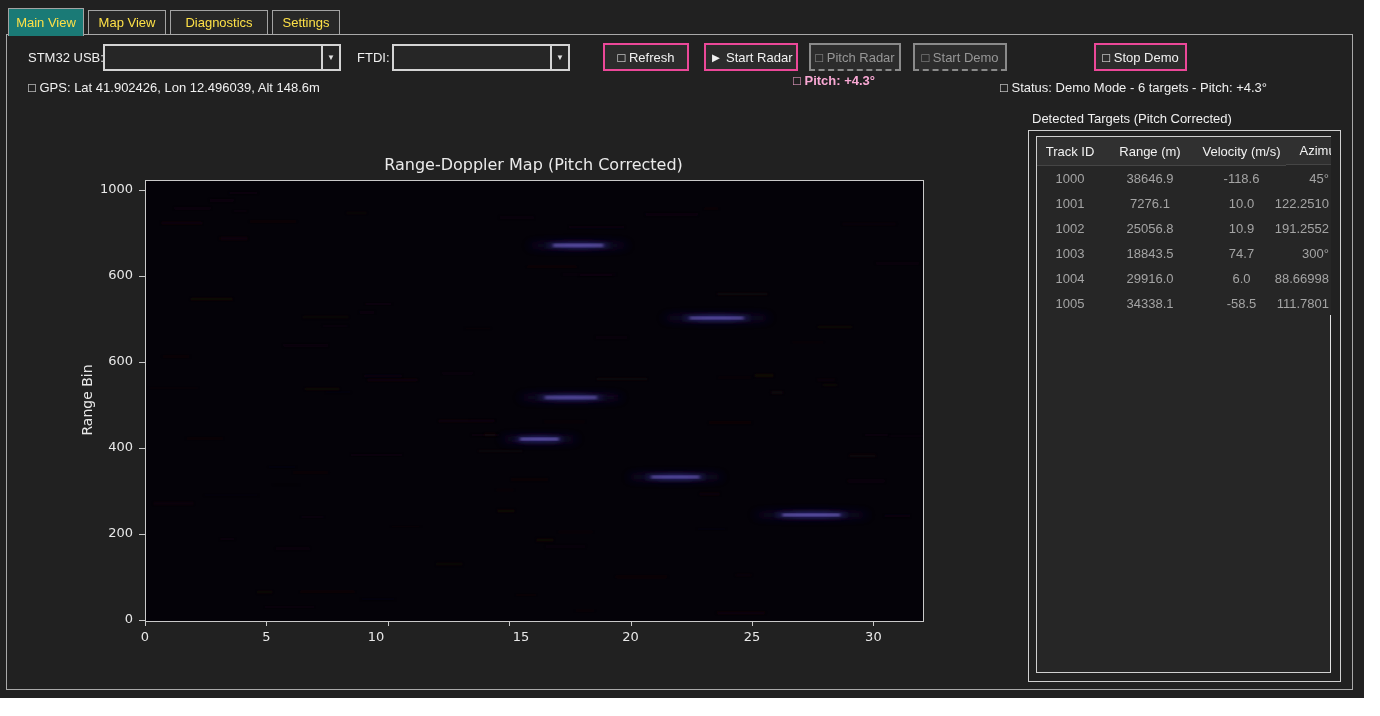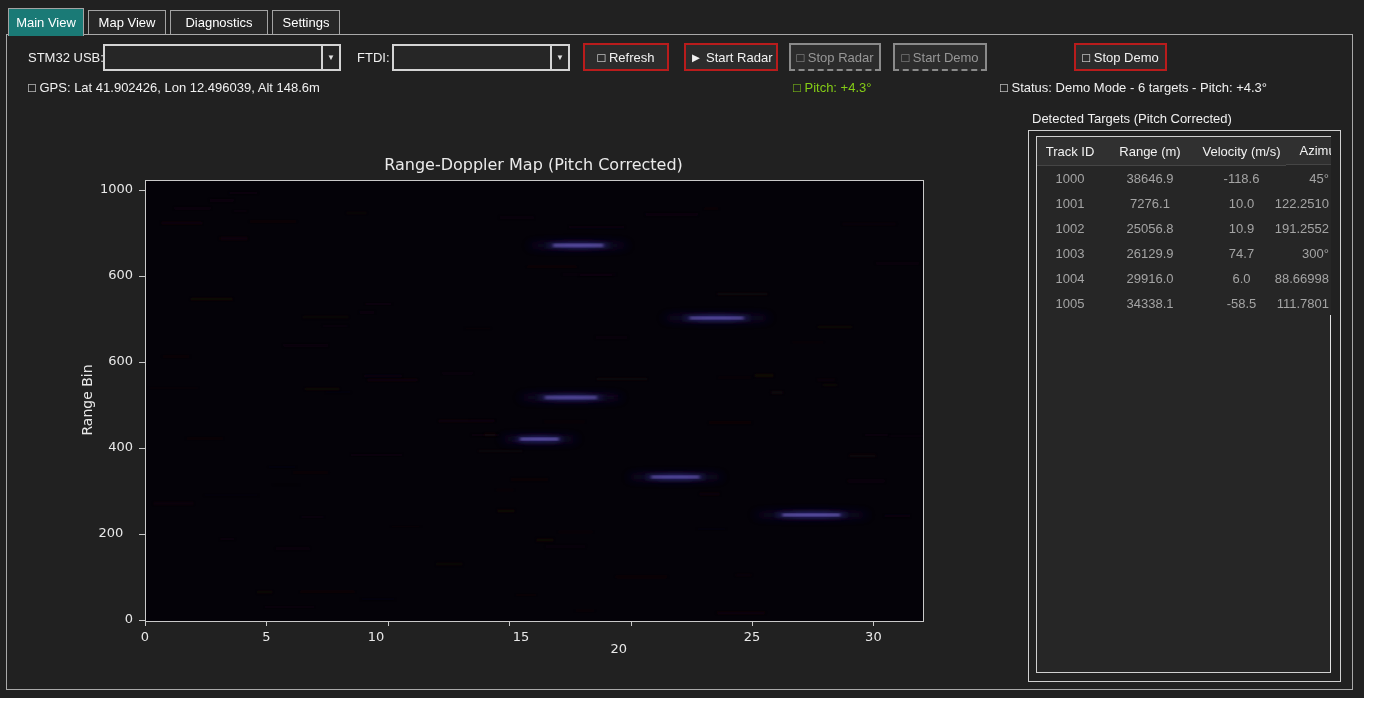--- a/index.html
+++ b/index.html
@@ -1,36 +1,36 @@
 <!DOCTYPE html>
 <html><head>
 <meta charset="utf-8">
 <style>
   html,body{margin:0;padding:0;background:#ffffff;}
   body{width:1380px;height:716px;position:relative;overflow:hidden;
        font-family:"Liberation Sans",sans-serif;-webkit-font-smoothing:antialiased;}
   .window{position:absolute;left:0;top:0;width:1364px;height:698px;background:#212121;}
   
   .tab{position:absolute;box-sizing:border-box;display:flex;align-items:center;justify-content:center;
-       font-size:13px;color:#ffffff;background:#272727;border:1px solid #a3a3a3;cursor:default;}
+       font-size:13px;color:#fde047;background:#272727;border:1px solid #a3a3a3;cursor:default;}
   .tab.inactive{top:10px;height:25px;}
   .tab.active{top:8px;height:28px;background:#1a7a76;z-index:3;border-bottom:none;}
   .page-border{position:absolute;left:6px;top:34px;width:1347px;height:656px;
        box-sizing:border-box;border:1px solid #a9a9a9;z-index:1;}
   
   .lbl{position:absolute;font-size:13px;color:#f0f0f0;white-space:nowrap;z-index:2;}
   .combo{position:absolute;height:27px;box-sizing:border-box;background:#262626;
        border:2px solid #d4d4d4;z-index:2;}
   .combo .val{position:absolute;left:5px;top:4px;right:22px;font-size:13px;color:#e8e8e8;overflow:hidden;}
   .combo .arrow{position:absolute;right:0;top:0;bottom:0;width:18px;box-sizing:border-box;
        border-left:2px solid #d4d4d4;display:flex;align-items:center;justify-content:center;
        color:#e0e0e0;font-size:8px;}
   .btn{position:absolute;top:43px;height:28px;box-sizing:border-box;display:flex;align-items:center;
        justify-content:center;font-size:13px;color:#f2f2f2;background:#2c2c2c;
-       border:2px solid #b91c1c;white-space:nowrap;z-index:2;cursor:default;}
+       border:2px solid #ec4899;white-space:nowrap;z-index:2;cursor:default;margin-left:20px;}
   .btn.disabled{color:#979797;border-color:#8a8a8a;border-style:solid solid dashed solid;}
   
   .status-line{position:absolute;font-size:13px;color:#f0f0f0;white-space:nowrap;z-index:2;}
   
   .chart-title{position:absolute;left:145px;top:155px;width:777px;text-align:center;
        font-family:"DejaVu Sans",sans-serif;font-size:16px;color:#eaeaea;z-index:2;}
   .plot{position:absolute;left:145px;top:180px;width:777px;height:440px;box-sizing:content-box;
        background:#040208;border:1px solid #c9c9c9;z-index:2;}
   .tick-label{position:absolute;font-family:"DejaVu Sans",sans-serif;font-size:13px;color:#e8e8e8;z-index:2;}
   .tick-mark{position:absolute;background:#c9c9c9;z-index:2;}
@@ -77,26 +77,26 @@
     <div class="val"></div>
     <div class="arrow">▼</div>
   </div>
   <div class="lbl" style="left:357px;top:50px;">FTDI:</div>
   <div class="combo" style="left:392px;top:44px;width:178px;">
     <div class="val"></div>
     <div class="arrow">▼</div>
   </div>
   <div class="btn" style="left:583px;width:86px;">□ Refresh</div>
   <div class="btn" style="left:684px;width:94px;">► Start Radar</div>
-  <div class="btn disabled" style="left:789px;width:92px;">□ Stop Radar</div>
+  <div class="btn disabled" style="left:789px;width:92px;">□ Pitch Radar</div>
   <div class="btn disabled" style="left:893px;width:94px;">□ Start Demo</div>
   <div class="btn" style="left:1074px;width:93px;">□ Stop Demo</div>
 
   <div class="status-line" style="left:28px;top:80px;">□ GPS: Lat 41.902426, Lon 12.496039, Alt 148.6m</div>
-  <div class="status-line" id="pitch-text" style="left: 793px; top: 80px; color: #84cc16;">□ Pitch: +4.3°</div>
+  <div class="status-line" id="pitch-text" style="left: 793px; top: 73px; color: #f9a8d4; font-weight: bold;">□ Pitch: +4.3°</div>
   <div class="status-line" style="left:1000px;top:80px;">□ Status: Demo Mode - 6 targets - Pitch: +4.3°</div>
 
   <div class="chart-title">Range-Doppler Map (Pitch Corrected)</div>
   <div class="plot">
     <svg id="plot-svg" width="777" height="440" style="position:absolute;left:0;top:0;">
       <defs>
         <filter id="b1" x="-50%" y="-50%" width="200%" height="200%">
             <feGaussianBlur stdDeviation="1.1"></feGaussianBlur>
           </filter>
         <filter id="b2" x="-50%" y="-50%" width="200%" height="200%">
@@ -221,29 +221,29 @@
   <div id="ticks">
       <div class="tick-mark" style="left:145.0px;top:621px;width:1px;height:5px;"></div>
       <div class="tick-label" style="left:125.0px;top:629px;width:40px;text-align:center;">0</div>
       <div class="tick-mark" style="left:266.4px;top:621px;width:1px;height:5px;"></div>
       <div class="tick-label" style="left:246.4px;top:629px;width:40px;text-align:center;">5</div>
       <div class="tick-mark" style="left:387.8px;top:621px;width:1px;height:5px;"></div>
       <div class="tick-label" style="left:367.8px;top:629px;width:40px;">10</div>
       <div class="tick-mark" style="left:509.2px;top:621px;width:1px;height:5px;"></div>
       <div class="tick-label" style="left:489.2px;top:629px;width:40px;text-align:right;">15</div>
       <div class="tick-mark" style="left:630.6px;top:621px;width:1px;height:5px;"></div>
-      <div class="tick-label" style="left:610.6px;top:629px;width:40px;text-align:left;margin-top:12px;">20</div>
+      <div class="tick-label" style="left:610.6px;top:629px;width:40px;text-align:center;">20</div>
       <div class="tick-mark" style="left:752.0px;top:621px;width:1px;height:5px;"></div>
       <div class="tick-label" style="left:732.0px;top:629px;width:40px;text-align:center;">25</div>
       <div class="tick-mark" style="left:873.4px;top:621px;width:1px;height:5px;"></div>
       <div class="tick-label" style="left:853.4px;top:629px;width:40px;text-align:center;">30</div>
       <div class="tick-mark" style="left:139px;top:620.0px;width:6px;height:1px;"></div>
       <div class="tick-label" style="left:89px;top:611.0px;width:44px;text-align:right;">0</div>
       <div class="tick-mark" style="left:139px;top:534.1px;width:6px;height:1px;"></div>
-      <div class="tick-label" style="left:89px;top:525.1px;width:44px;text-align:center;">200</div>
+      <div class="tick-label" style="left:89px;top:525.1px;width:44px;text-align:right;">200</div>
       <div class="tick-mark" style="left:139px;top:448.1px;width:6px;height:1px;"></div>
       <div class="tick-label" style="left:89px;top:439.1px;width:44px;text-align:right;">400</div>
       <div class="tick-mark" style="left:139px;top:362.2px;width:6px;height:1px;"></div>
       <div class="tick-label" style="left:89px;top:353.2px;width:44px;text-align:right;">600</div>
       <div class="tick-mark" style="left:139px;top:276.3px;width:6px;height:1px;"></div>
       <div class="tick-label" style="left:89px;top:267.3px;width:44px;text-align:right;">600</div>
       <div class="tick-mark" style="left:139px;top:190.3px;width:6px;height:1px;"></div>
       <div class="tick-label" style="left:89px;top:181.3px;width:44px;text-align:right;">1000</div>
     </div>
   <div class="axis-label ylabel" style="left:47px;top:392px;width:80px;text-align:center;">Range Bin</div>
@@ -264,21 +264,21 @@
         <div class="td az">45°</div>
         <div class="td">1001</div>
         <div class="td">7276.1</div>
         <div class="td">10.0</div>
         <div class="td az">122.2510</div>
         <div class="td">1002</div>
         <div class="td">25056.8</div>
         <div class="td">10.9</div>
         <div class="td az">191.2552</div>
         <div class="td">1003</div>
-        <div class="td">26129.9</div>
+        <div class="td">18843.5</div>
         <div class="td">74.7</div>
         <div class="td az">300°</div>
         <div class="td">1004</div>
         <div class="td">29916.0</div>
         <div class="td">6.0</div>
         <div class="td az">88.66998</div>
         <div class="td">1005</div>
         <div class="td">34338.1</div>
         <div class="td">-58.5</div>
         <div class="td az">111.7801</div>

